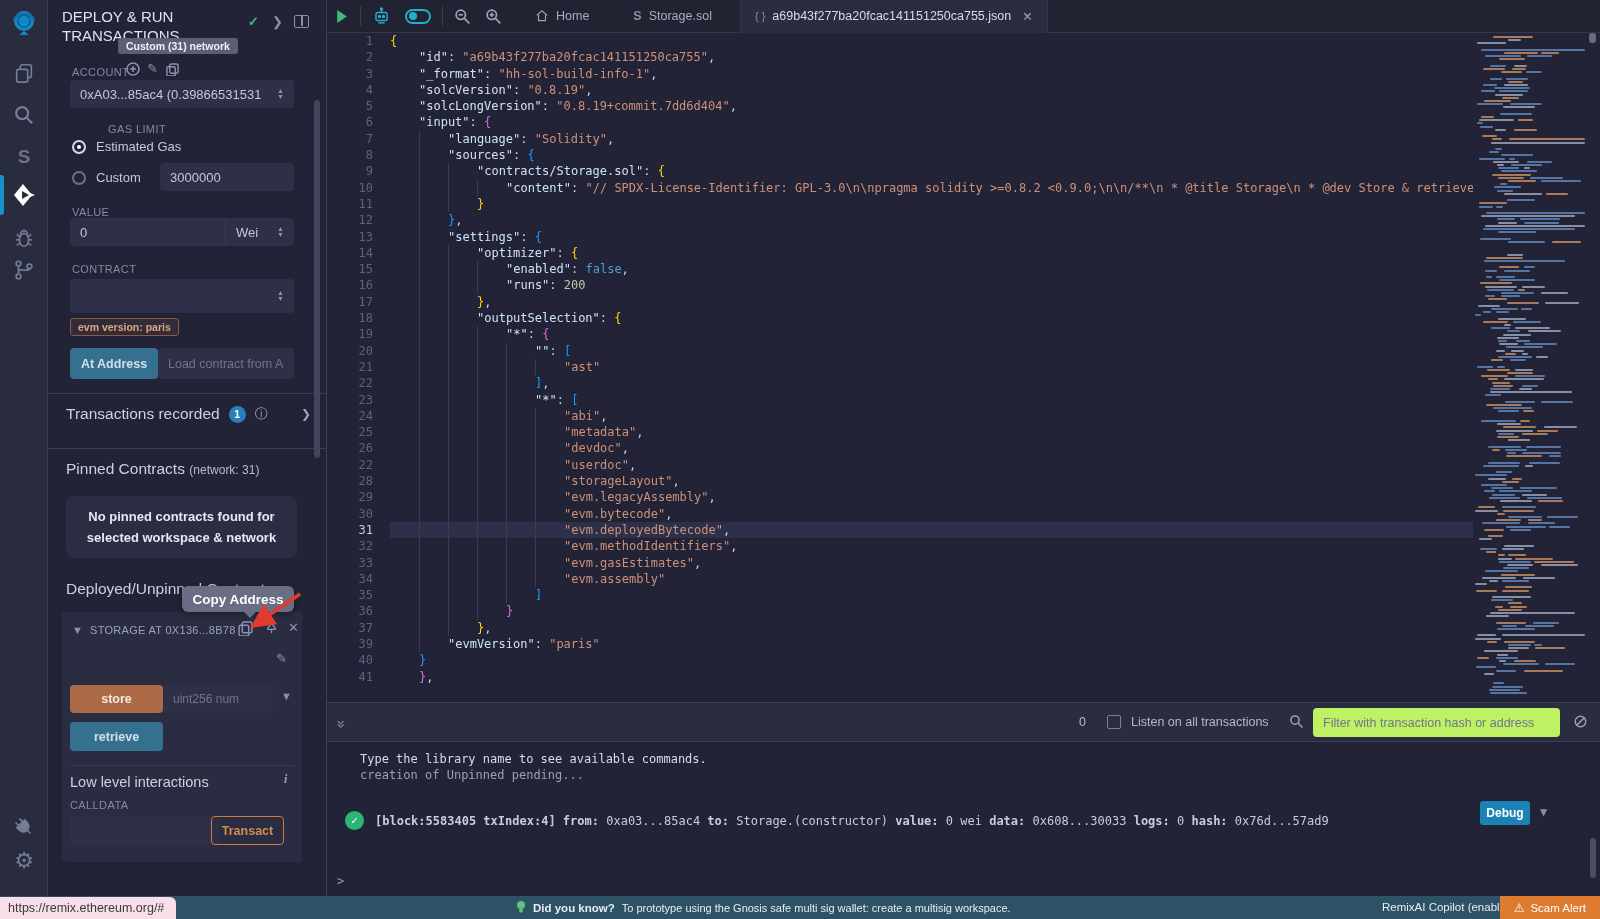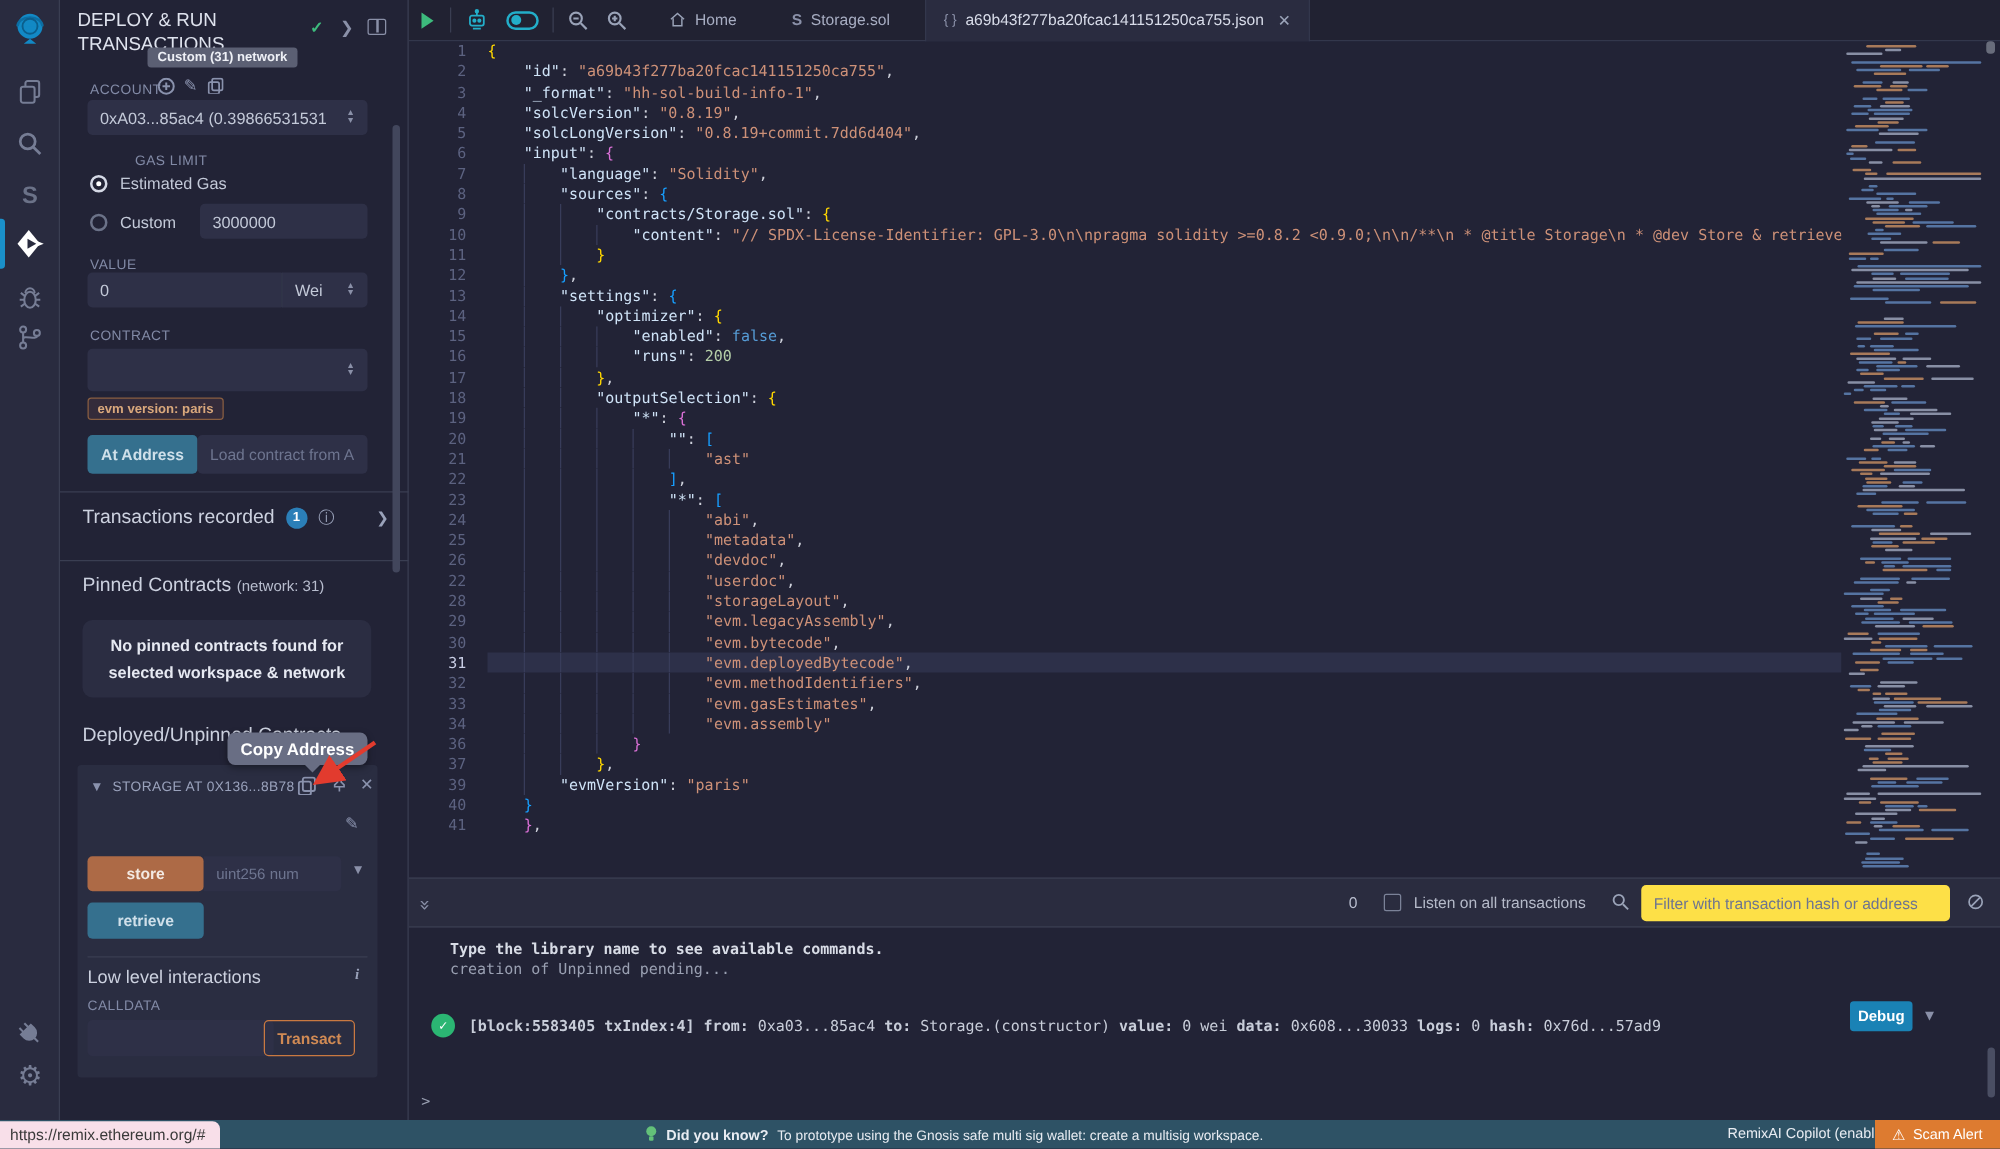--- a/index.html
+++ b/index.html
@@ -356,20 +356,21 @@
         <div class="cl"><div class="gut">25</div><div class="lc"><span class="sp"></span><span class="ig"></span><span class="ig"></span><span class="ig"></span><span class="ig"></span><span class="ig"></span><span class="sv">"metadata"</span><span class="spc">,</span></div></div>
         <div class="cl"><div class="gut">26</div><div class="lc"><span class="sp"></span><span class="ig"></span><span class="ig"></span><span class="ig"></span><span class="ig"></span><span class="ig"></span><span class="sv">"devdoc"</span><span class="spc">,</span></div></div>
         <div class="cl"><div class="gut">22</div><div class="lc"><span class="sp"></span><span class="ig"></span><span class="ig"></span><span class="ig"></span><span class="ig"></span><span class="ig"></span><span class="sv">"userdoc"</span><span class="spc">,</span></div></div>
         <div class="cl"><div class="gut">28</div><div class="lc"><span class="sp"></span><span class="ig"></span><span class="ig"></span><span class="ig"></span><span class="ig"></span><span class="ig"></span><span class="sv">"storageLayout"</span><span class="spc">,</span></div></div>
         <div class="cl"><div class="gut">29</div><div class="lc"><span class="sp"></span><span class="ig"></span><span class="ig"></span><span class="ig"></span><span class="ig"></span><span class="ig"></span><span class="sv">"evm.legacyAssembly"</span><span class="spc">,</span></div></div>
         <div class="cl"><div class="gut">30</div><div class="lc"><span class="sp"></span><span class="ig"></span><span class="ig"></span><span class="ig"></span><span class="ig"></span><span class="ig"></span><span class="sv">"evm.bytecode"</span><span class="spc">,</span></div></div>
         <div class="cl"><div class="gut cur">31</div><div class="lc cur"><span class="sp"></span><span class="ig"></span><span class="ig"></span><span class="ig"></span><span class="ig"></span><span class="ig"></span><span class="sv">"evm.deployedBytecode"</span><span class="spc">,</span></div></div>
         <div class="cl"><div class="gut">32</div><div class="lc"><span class="sp"></span><span class="ig"></span><span class="ig"></span><span class="ig"></span><span class="ig"></span><span class="ig"></span><span class="sv">"evm.methodIdentifiers"</span><span class="spc">,</span></div></div>
         <div class="cl"><div class="gut">33</div><div class="lc"><span class="sp"></span><span class="ig"></span><span class="ig"></span><span class="ig"></span><span class="ig"></span><span class="ig"></span><span class="sv">"evm.gasEstimates"</span><span class="spc">,</span></div></div>
         <div class="cl"><div class="gut">34</div><div class="lc"><span class="sp"></span><span class="ig"></span><span class="ig"></span><span class="ig"></span><span class="ig"></span><span class="ig"></span><span class="sv">"evm.assembly"</span></div></div>
+        <div class="cl"><div class="gut">35</div><div class="lc"><span class="sp"></span><span class="ig"></span><span class="ig"></span><span class="ig"></span><span class="ig"></span><span class="g3">]</span></div></div>
         <div class="cl"><div class="gut">36</div><div class="lc"><span class="sp"></span><span class="ig"></span><span class="ig"></span><span class="ig"></span><span class="g2">}</span></div></div>
         <div class="cl"><div class="gut">37</div><div class="lc"><span class="sp"></span><span class="ig"></span><span class="ig"></span><span class="g1">}</span><span class="spc">,</span></div></div>
         <div class="cl"><div class="gut">39</div><div class="lc"><span class="sp"></span><span class="ig"></span><span class="sk">"evmVersion"</span><span class="spc">: </span><span class="sv">"paris"</span></div></div>
         <div class="cl"><div class="gut">40</div><div class="lc"><span class="sp"></span><span class="g3">}</span></div></div>
         <div class="cl"><div class="gut">41</div><div class="lc"><span class="sp"></span><span class="g2">}</span><span class="spc">,</span></div></div>
       </div>
     <div id="minimap" class="abs">
         <div class="mm" style="left: 20px; top: 3px; width: 39.5611px; background: rgb(192, 138, 96);"></div>
         <div class="mm" style="left: 35px; top: 6.2px; width: 13.1276px; background: rgb(154, 162, 184);"></div>
         <div class="mm" style="left: 4px; top: 9.4px; width: 28.9053px; background: rgb(154, 162, 184);"></div>
@@ -645,29 +646,29 @@
     <div id="terminal" class="abs">
       <div id="term-head" class="abs">
         <span class="abs chev2" style="left:10px; top:11px;">»</span>
         <span class="abs" style="left:752px; top:12px; color:#b8bdce; font-size:12.5px; font-family:'Liberation Sans',sans-serif;">0</span>
         <span class="abs" style="left:780px; top:12px; width:14px; height:14px; border:1.4px solid #7b8298; border-radius:2px;"></span>
         <span class="abs" style="left:804px; top:12px; color:#b5bac9; font-size:12.5px; font-family:'Liberation Sans',sans-serif;">Listen on all transactions</span>
         <span class="abs" style="left:962px; top:11px;"><svg width="15" height="15" viewBox="0 0 20 20" style="stroke:#9aa3b8; fill:none; stroke-width:2;">
               <circle cx="8" cy="8" r="5.5"></circle>
               <line x1="12.5" y1="12.5" x2="18" y2="18"></line>
             </svg></span>
-        <div class="abs inp" style="left:986px; top:5px; width:247px; height:29px; background:#fde047; font-family:'Liberation Sans',sans-serif; font-size:12.5px;">
+        <div class="abs inp" style="left:986px; top:5px; width:247px; height:29px; background:#bef264; font-family:'Liberation Sans',sans-serif; font-size:12.5px;">
           <span class="ph" style="overflow:hidden; white-space:nowrap;">Filter with transaction hash or address</span>
         </div>
         <span class="abs" style="left:1246px; top:11px;"><svg width="15" height="15" viewBox="0 0 20 20" style="stroke:#9aa3b8; fill:none; stroke-width:1.8;">
               <circle cx="10" cy="10" r="7"></circle>
               <line x1="5" y1="15" x2="15" y2="5"></line>
             </svg></span>
       </div>
-      <div class="abs term-txt" style="left:33px; top:50px;font-weight:bold;">Type the library name to see available commands.</div>
+      <div class="abs term-txt" style="left:33px; top:50px;">Type the library name to see available commands.</div>
       <div class="abs term-dim" style="left:33px; top:66px;">creation of Unpinned pending...</div>
       <div class="abs check-circle" style="left:18px; top:109px;">✓</div>
       <div class="abs" id="tx-line" style="left:48px; top:112px; color:#c8cdd9; font-size:12px; white-space:nowrap;"><span class="tx-b">[block:5583405 txIndex:4]</span><span> </span><span class="tx-b">from:</span><span> 0xa03...85ac4 </span><span class="tx-b">to:</span><span> Storage.(constructor) </span><span class="tx-b">value:</span><span> 0 wei </span><span class="tx-b">data:</span><span> 0x608...30033 </span><span class="tx-b">logs:</span><span> 0 </span><span class="tx-b">hash:</span><span> 0x76d...57ad9</span></div>
       <div class="abs" id="debug-btn" style="left:1153px; top:99px;">Debug</div>
       <div class="abs" style="left:1213px; top:103px; color:#8a90a8; font-size:12px;">▼</div>
       <div class="abs term-dim" style="left:10px; top:172px;">&gt;</div>
       <div class="abs scrollbar" style="left:1263px; top:136px; width:6px; height:40px; background:#4a4e63;"></div>
     </div>
   </div>
 

